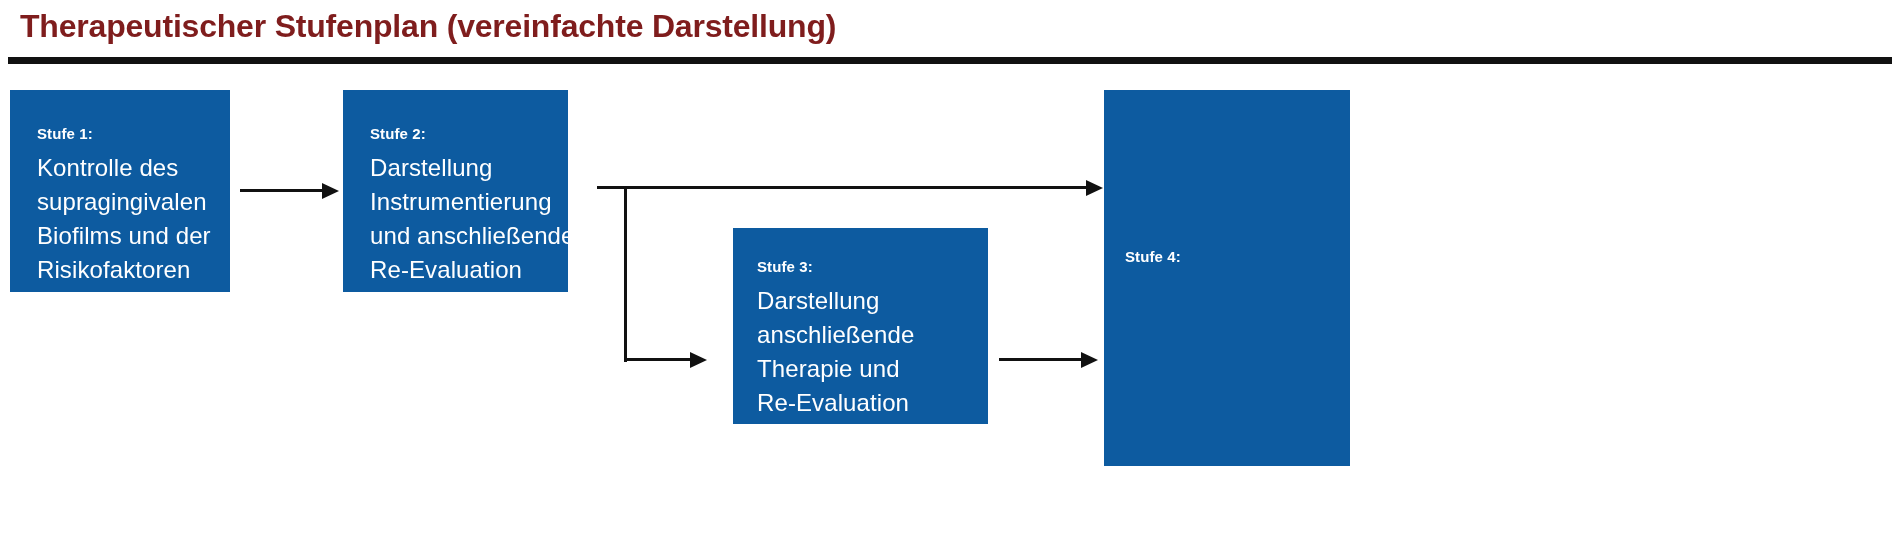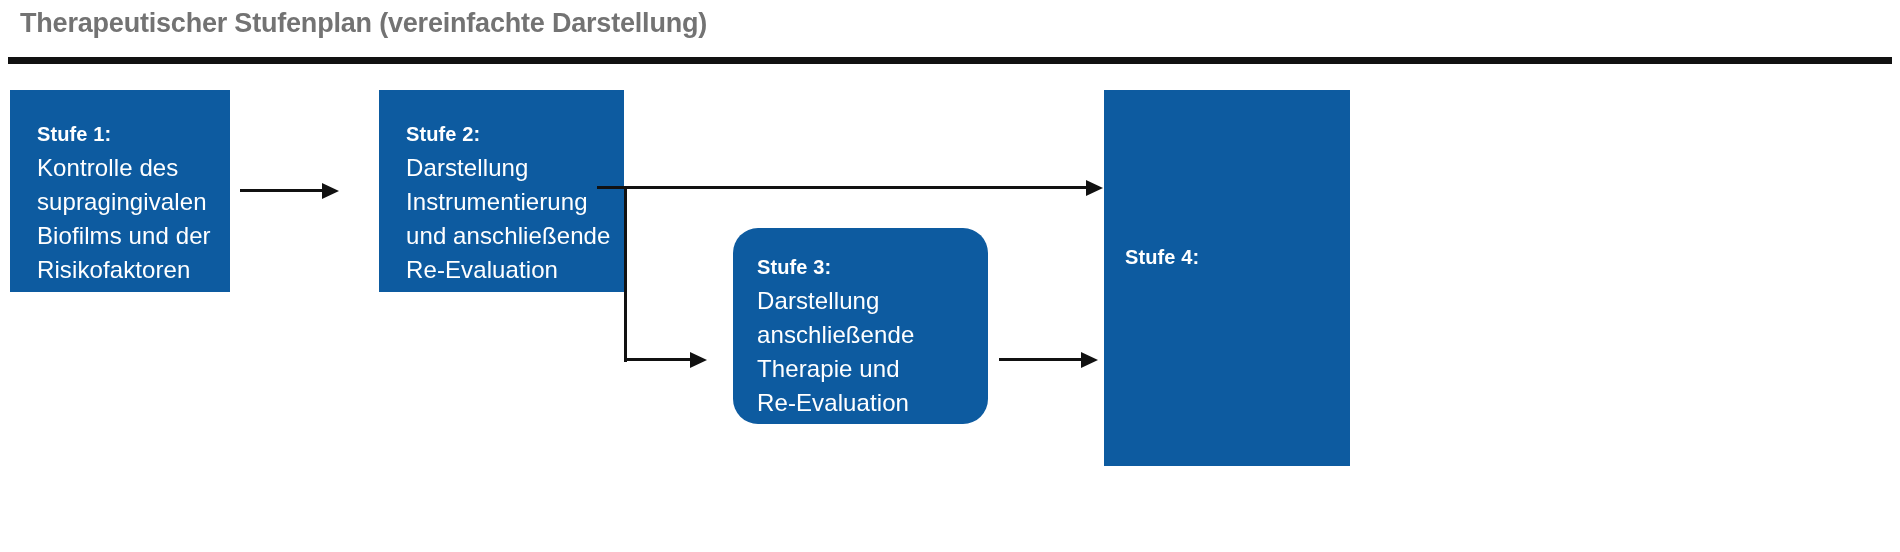--- a/index.html
+++ b/index.html
@@ -17,25 +17,25 @@
     height: 552px;
     background: #ffffff;
     overflow: hidden;
   }
 
   
   .title {
     position: absolute;
     left: 20px;
     top: 8px;
-    font-size: 27px;
+    font-size: 32px;
     font-weight: bold;
     letter-spacing: -0.2px;
     white-space: nowrap;
-    color: #737373;
+    color: #7f1d1d;
   }
   .title-rule {
     position: absolute;
     left: 8px;
     top: 57px;
     width: 1884px;
     height: 7px;
     background: #111111;
   }
 
@@ -45,36 +45,36 @@
     background: #0d5ba0;
     color: #ffffff;
     box-sizing: border-box;
   }
   .box-inner {
     position: absolute;
     left: 27px;
     right: 14px;
   }
   .box-title {
-    font-size: 20px;
+    font-size: 15px;
     font-weight: bold;
     line-height: 34px;
     letter-spacing: 0.1px;
     white-space: nowrap;
   }
   .box-body {
     font-size: 24px;
     line-height: 34px;
     letter-spacing: 0.1px;
   }
   .box-body div { white-space: nowrap; }
 
   #box1 { left: 10px;   top: 90px;  width: 220px; height: 202px; }
-  #box2 { left: 343px;  top: 90px;  width: 245px; height: 202px; margin-left: 36px; }
-  #box3 { left: 733px;  top: 228px; width: 255px; height: 196px; border-radius: 25px; }
+  #box2 { left: 343px;  top: 90px;  width: 225px; height: 202px; }
+  #box3 { left: 733px;  top: 228px; width: 255px; height: 196px; }
   #box4 { left: 1104px; top: 90px;  width: 246px; height: 376px; }
 
   #box1 .box-inner { top: 27px; }
   #box2 .box-inner { top: 27px; }
   #box3 .box-inner { top: 22px; left: 24px; }
   #box4 .box-inner { top: 150px; left: 21px; }
 
   
   .line-h {
     position: absolute;

